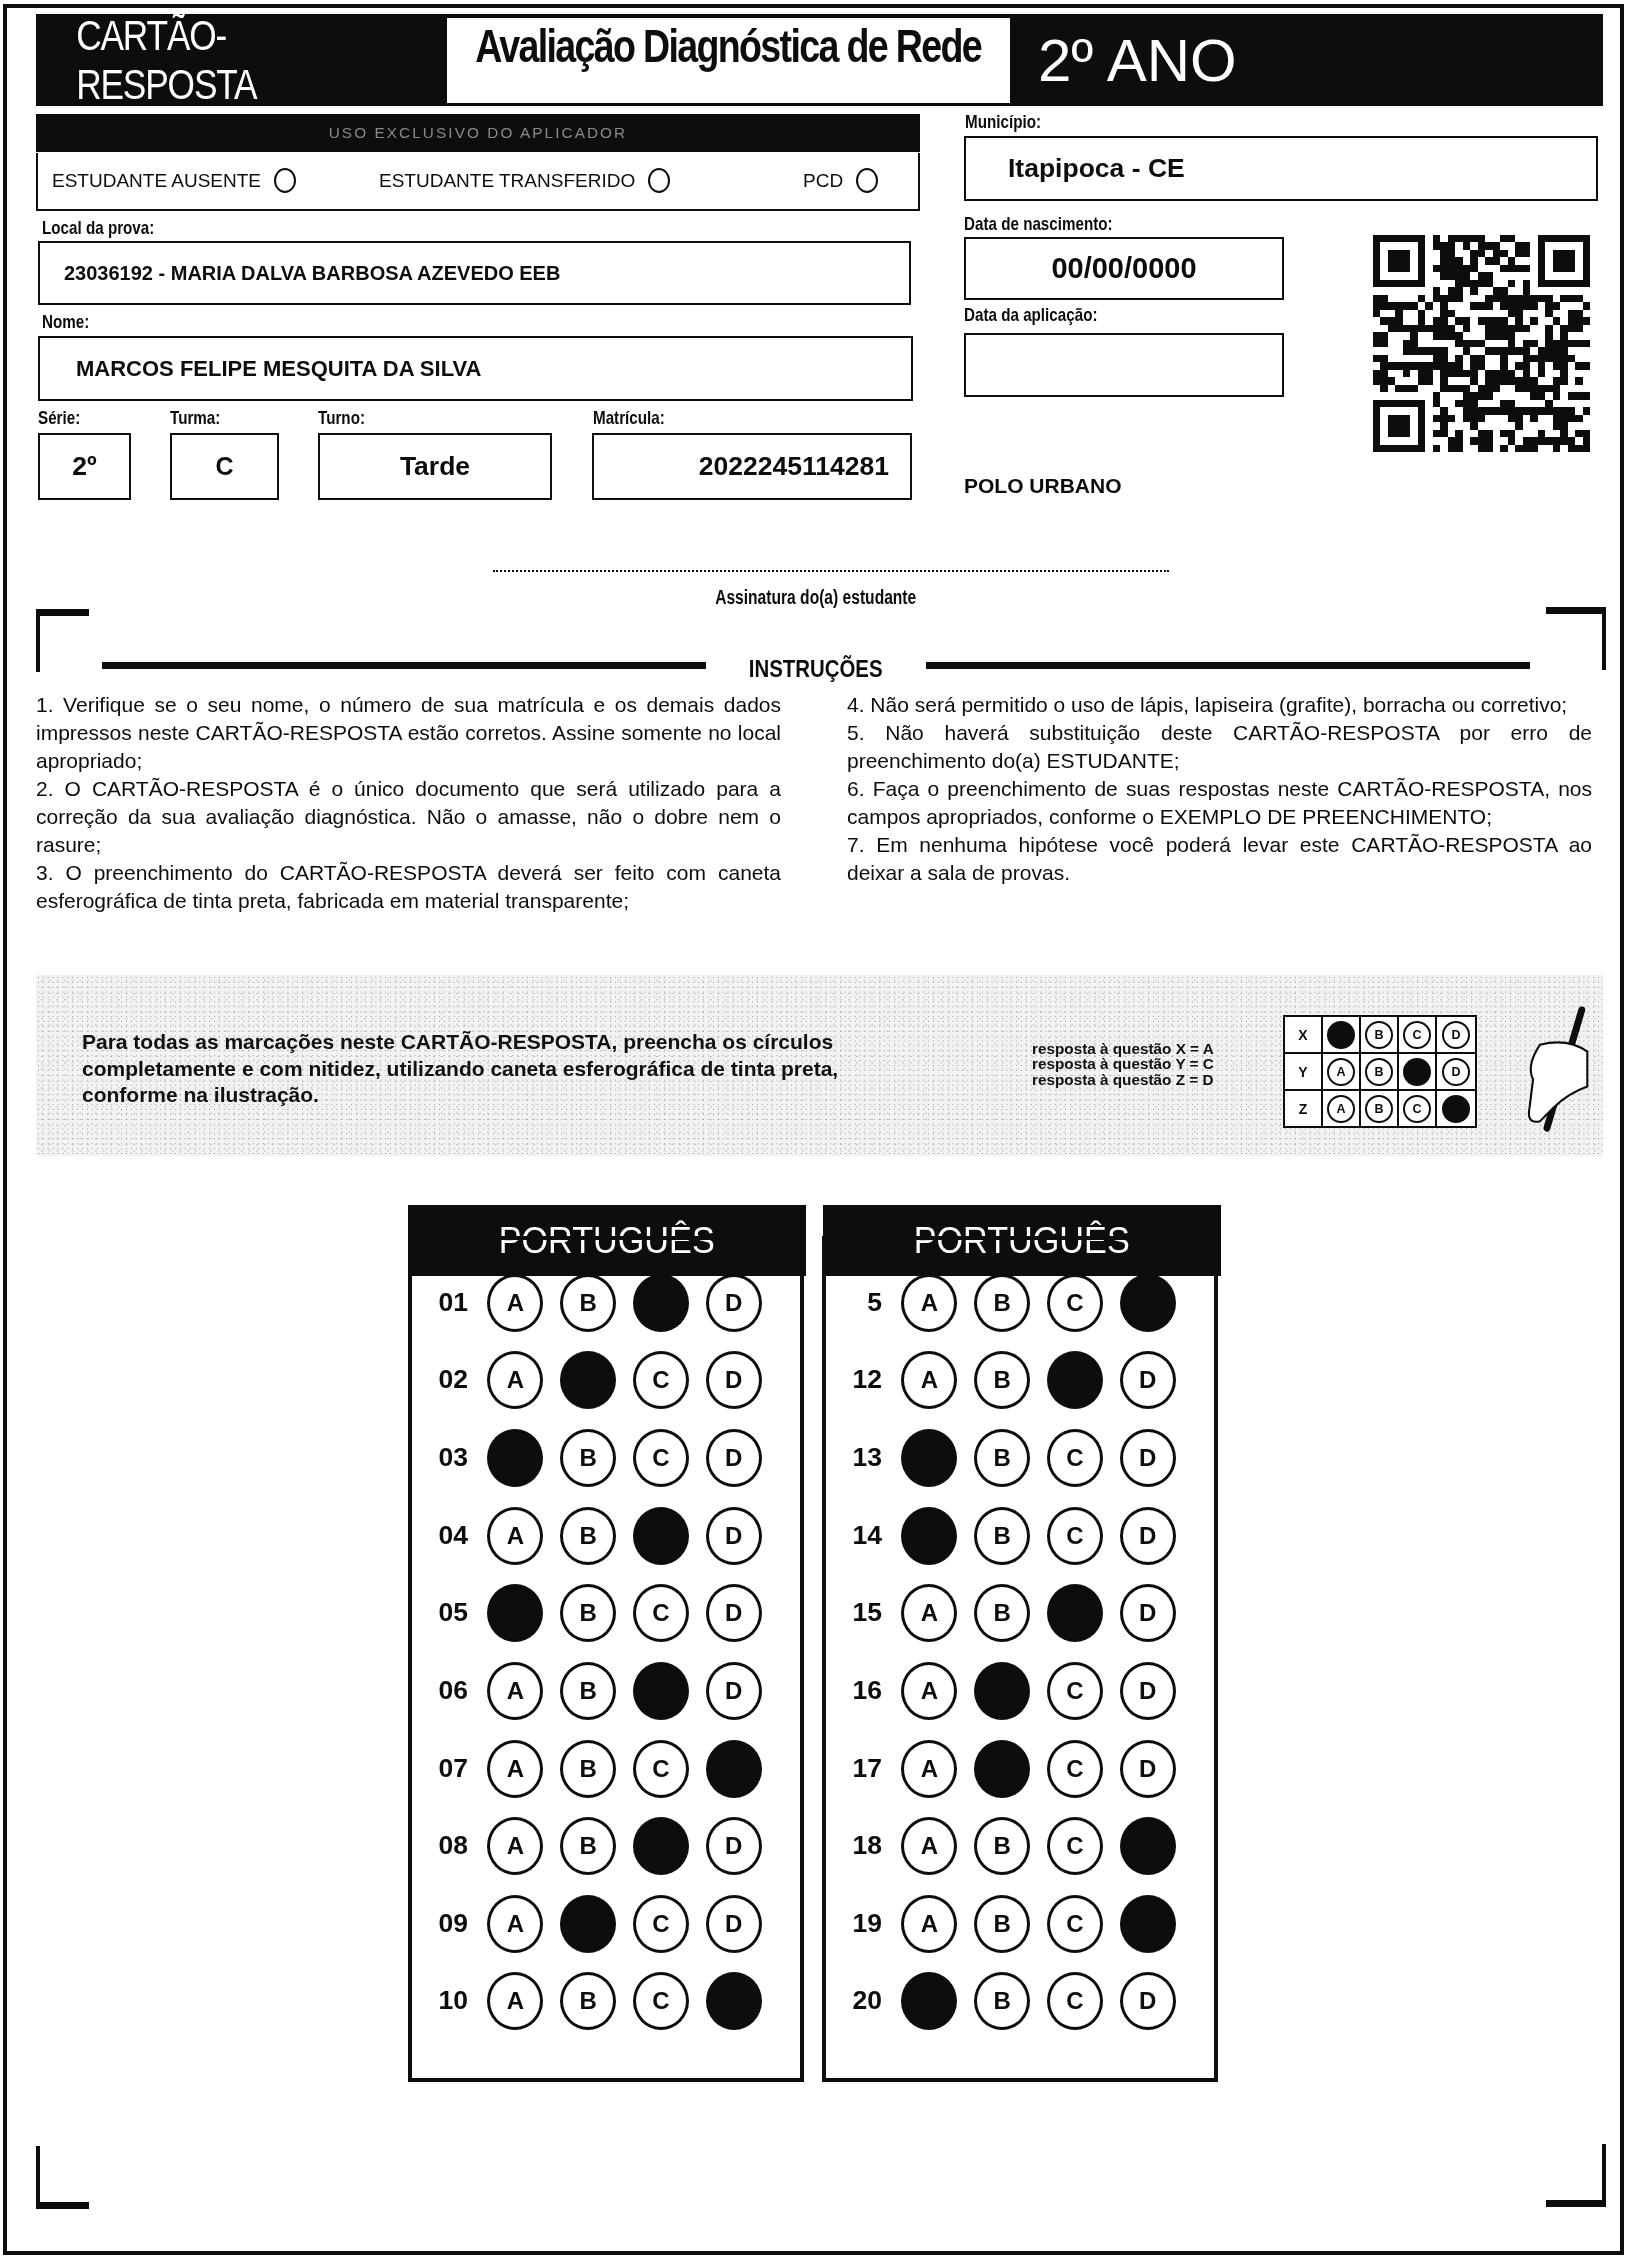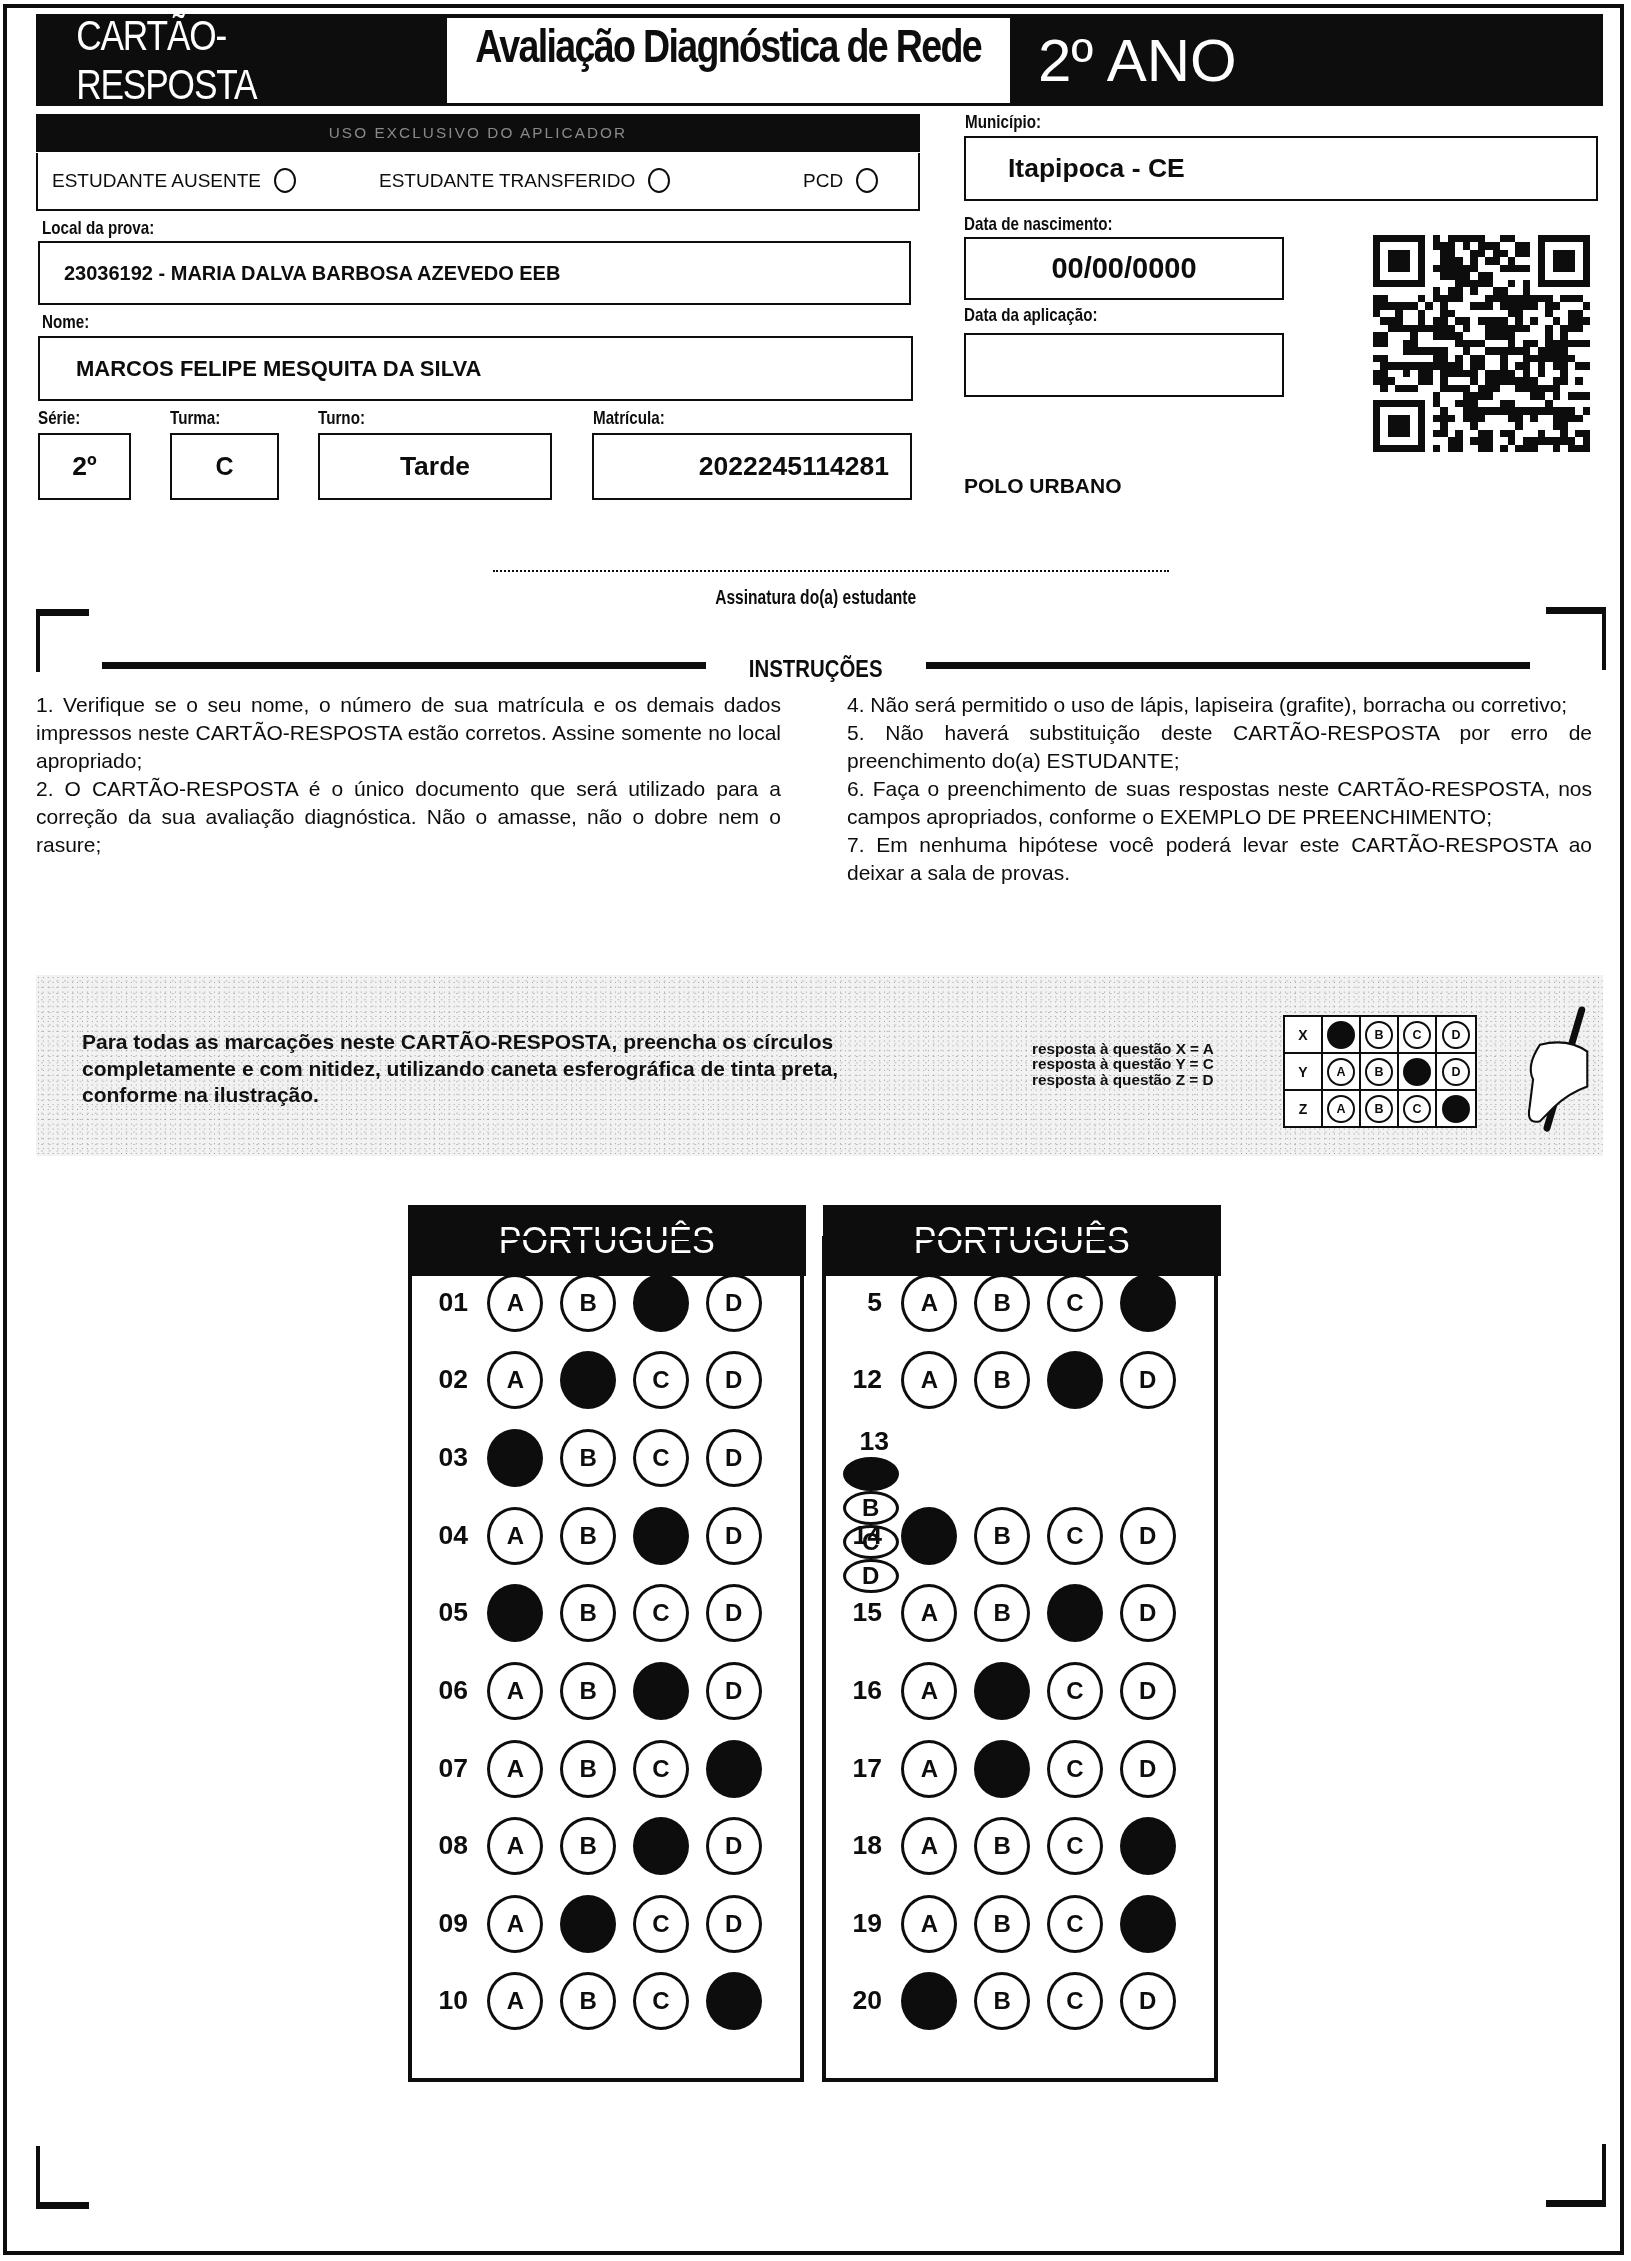--- a/index.html
+++ b/index.html
@@ -547,20 +547,21 @@
 <div class="corner bl"></div>
 <div class="corner br"></div>
 
 <div class="instr-rule" style="left:102px;width:604px"></div>
 <div class="instr-rule" style="left:926px;width:604px"></div>
 <div class="instr-title"><span>INSTRUÇÕES</span></div>
 
 <div class="instr-col" style="left:36px">
   <p>1. Verifique se o seu nome, o número de sua matrícula e os demais dados impressos neste CARTÃO-RESPOSTA estão corretos. Assine somente no local apropriado;</p>
   <p>2. O CARTÃO-RESPOSTA é o único documento que será utilizado para a correção da sua avaliação diagnóstica. Não o amasse, não o dobre nem o rasure;</p>
+  <p>3. O preenchimento do CARTÃO-RESPOSTA deverá ser feito com caneta esferográfica de tinta preta, fabricada em material transparente;</p>
 </div>
 <div class="instr-col" style="left:847px">
   <p>4. Não será permitido o uso de lápis, lapiseira (grafite), borracha ou corretivo;</p>
   <p>5. Não haverá substituição deste CARTÃO-RESPOSTA por erro de preenchimento do(a) ESTUDANTE;</p>
   <p>6. Faça o preenchimento de suas respostas neste CARTÃO-RESPOSTA, nos campos apropriados, conforme o EXEMPLO DE PREENCHIMENTO;</p>
   <p>7. Em nenhuma hipótese você poderá levar este CARTÃO-RESPOSTA ao deixar a sala de provas.</p>
 </div>
 
 <div class="example">
   <div class="example-text">Para todas as marcações neste CARTÃO-RESPOSTA, preencha os círculos completamente e com nitidez, utilizando caneta esferográfica de tinta preta, conforme na ilustração.</div>
@@ -709,21 +710,21 @@
       <div class="bubble">C</div>
       <div class="bubble filled">D</div>
     </div>
     <div class="q-row" style="top: 108px;">
       <div class="q-num">12</div>
       <div class="bubble">A</div>
       <div class="bubble">B</div>
       <div class="bubble filled">C</div>
       <div class="bubble">D</div>
     </div>
-    <div class="q-row" style="top: 186px; flex-direction: column;">
+    <div class="q-row" style="top: 186px;">
       <div class="q-num">13</div>
       <div class="bubble filled">A</div>
       <div class="bubble">B</div>
       <div class="bubble">C</div>
       <div class="bubble">D</div>
     </div>
     <div class="q-row" style="top: 264px;">
       <div class="q-num">14</div>
       <div class="bubble filled">A</div>
       <div class="bubble">B</div>

